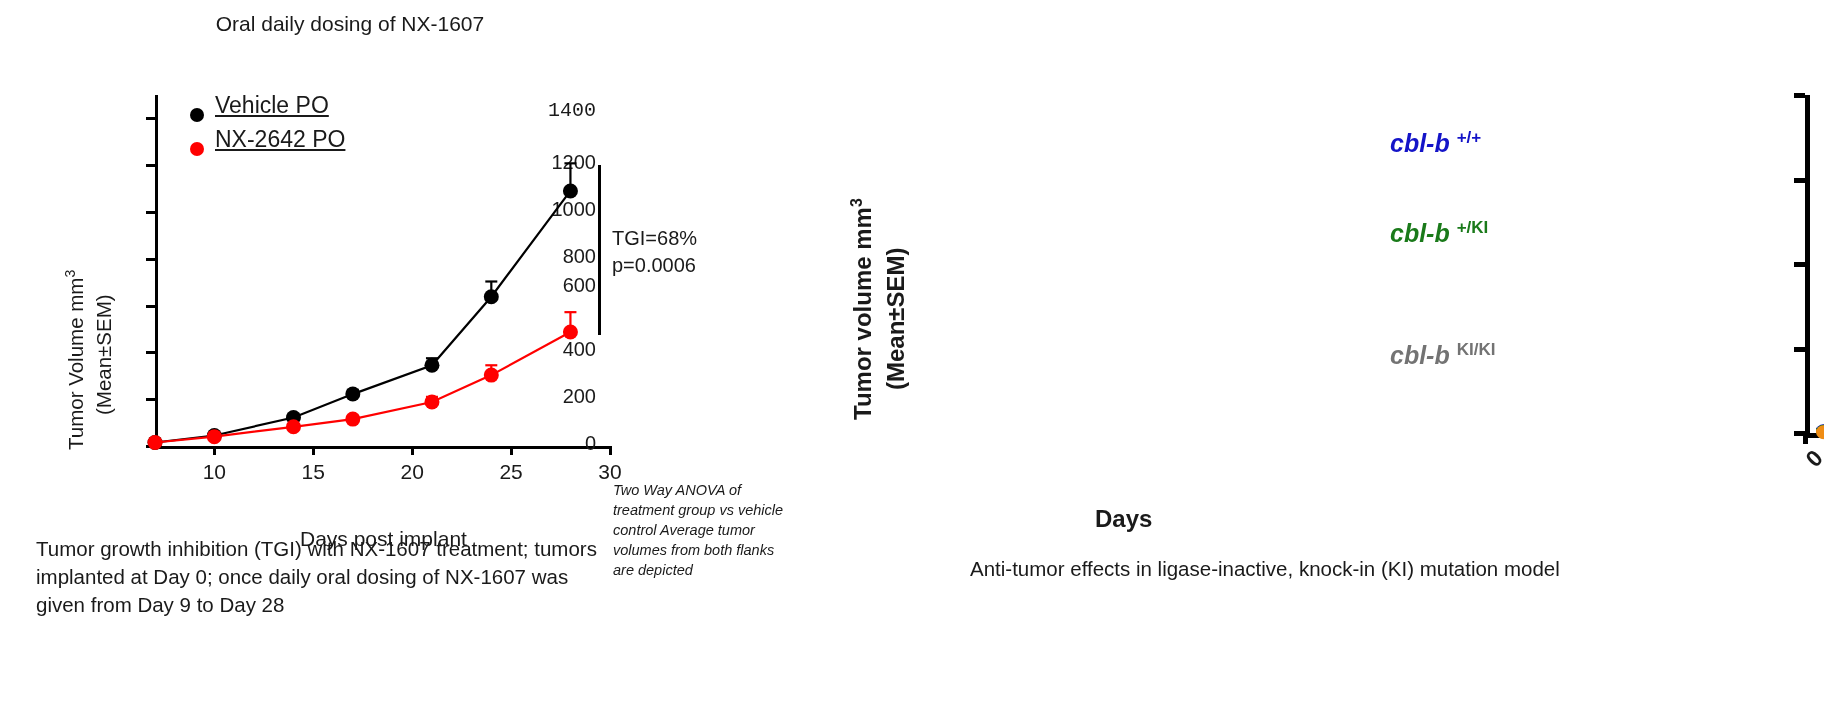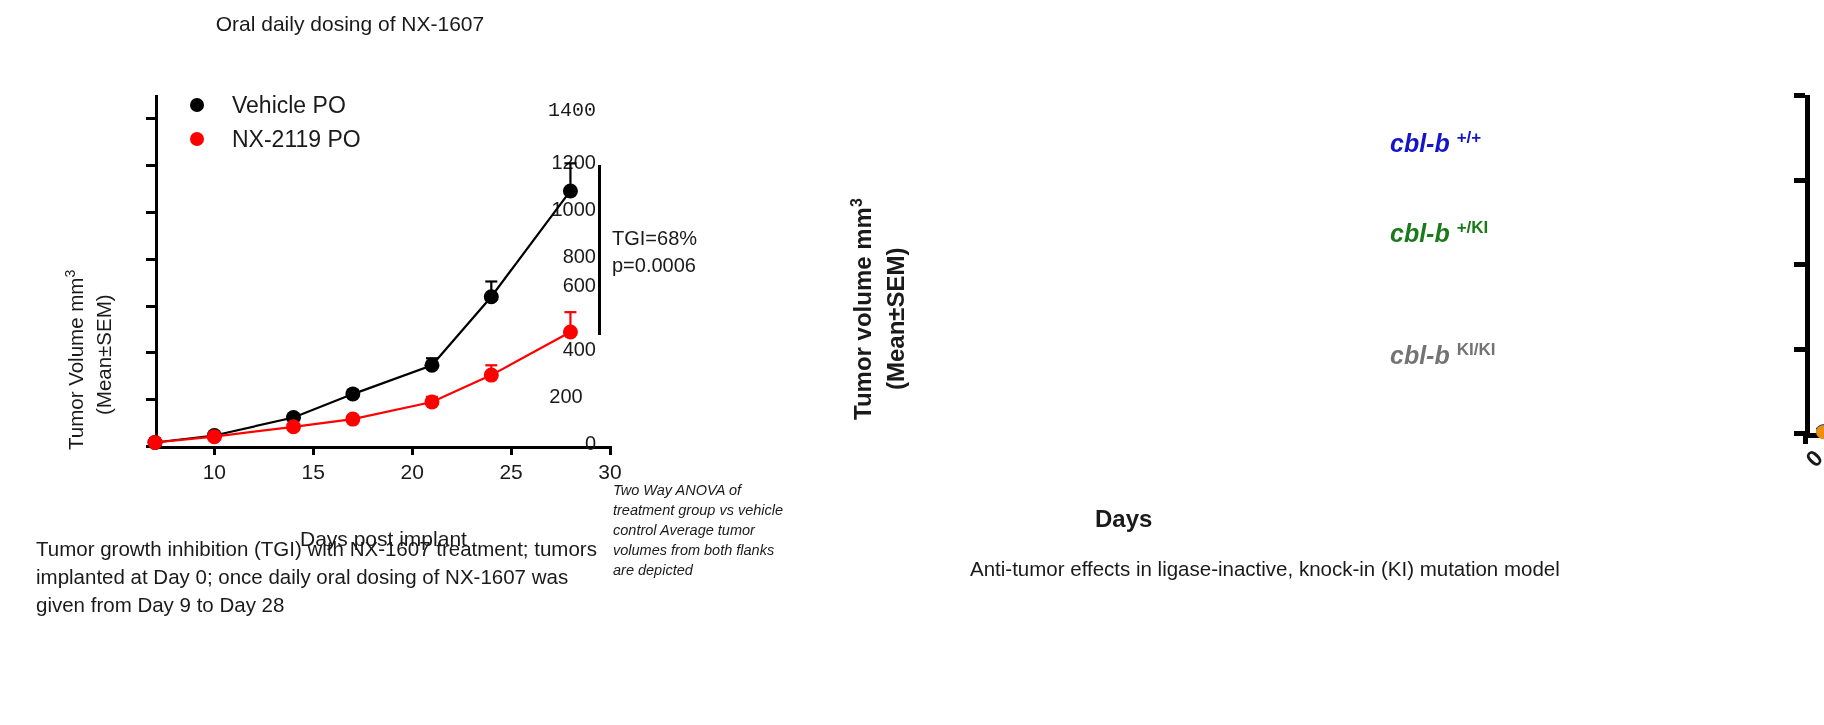--- a/index.html
+++ b/index.html
@@ -26,21 +26,21 @@
   
   #plotL{left:155px;top:95px;width:455px;height:410px;}
   #plotL .axis-y{left:0;top:0;width:3px;height:353px;}
   #plotL .axis-x{left:0;top:351px;width:455px;height:3px;}
   #plotL .ytick-label{font-size:20px;right:0;width:60px;}
   #plotL .xtick-label{font-size:20px;font-size:21px;text-align:center;}
   .ytickmark{position:absolute;left:-9px;width:9px;height:3px;background:#000;}
   .xtickmark{position:absolute;top:351px;width:3px;height:9px;background:#000;}
 
   .legend-l{position:absolute;left:190px;top:88px;font-size:23px;line-height:34px;}
-  .legend-row{display:flex;align-items:center;gap:28px;height:34px;}
+  .legend-row{display:flex;align-items:flex-end;gap:11px;height:34px;text-decoration:underline;}
   .legend-dot{width:14px;height:14px;border-radius:50%;display:inline-block;}
 
   .annot-l{position:absolute;left:612px;top:225px;font-size:20px;line-height:27px;}
   .annot-bracket{position:absolute;left:598px;top:165px;width:3px;height:170px;background:#000;}
 
   .note-italic{position:absolute;left:613px;top:480px;width:185px;
                font-size:14.5px;font-style:italic;line-height:20px;color:#1a1a1a;}
 
   .caption{position:absolute;font-size:20.5px;line-height:28px;color:#1a1a1a;}
   #caption-left{left:36px;top:527px;width:580px;margin-top:8px;}
@@ -69,37 +69,37 @@
 
   <div class="panel-title" id="title-left">Oral daily dosing of NX-1607</div>
 
   <div class="legend-l">
     <div class="legend-row">
       <span class="legend-dot" style="background:#000000"></span>
       <span>Vehicle PO</span>
     </div>
     <div class="legend-row">
       <span class="legend-dot" style="background:#ff0000"></span>
-      <span>NX-2119 PO</span>
+      <span>NX-2642 PO</span>
     </div>
   </div>
 
   <div class="axis-title rot" style="left:62px;top:450px;transform:rotate(-90deg);font-size:20.5px;">
     Tumor Volume mm<sup style="font-size:14px">3</sup>
   </div>
   <div class="axis-title rot" style="left:92px;top:415px;transform:rotate(-90deg);font-size:20.5px;">(Mean±SEM)</div>
 
   <div class="plot" id="plotL">
     <div class="axis-y"></div>
     <div class="axis-x"></div>
     <div id="plotL-ticks">
         <div class="ytickmark" style="top: 350px;"></div>
         <div class="ytick-label" style="top: 337px; right: 14px;">0</div>
         <div class="ytickmark" style="top: 303.2px;"></div>
-        <div class="ytick-label" style="top: 290.2px; right: 14px; text-align: center;">200</div>
+        <div class="ytick-label" style="top: 290.2px; right: 14px;">200</div>
         <div class="ytickmark" style="top: 256.4px;"></div>
         <div class="ytick-label" style="top: 243.4px; right: 14px;">400</div>
         <div class="ytickmark" style="top: 209.6px;"></div>
         <div class="ytick-label" style="top: 179px; right: 14px;">600</div>
         <div class="ytickmark" style="top: 162.8px;"></div>
         <div class="ytick-label" style="top: 149.8px; right: 14px;">800</div>
         <div class="ytickmark" style="top: 116px;"></div>
         <div class="ytick-label" style="top: 103px; right: 14px;">1000</div>
         <div class="ytickmark" style="top: 69.2px;"></div>
         <div class="ytick-label" style="top: 56.2px; right: 14px;">1200</div>

